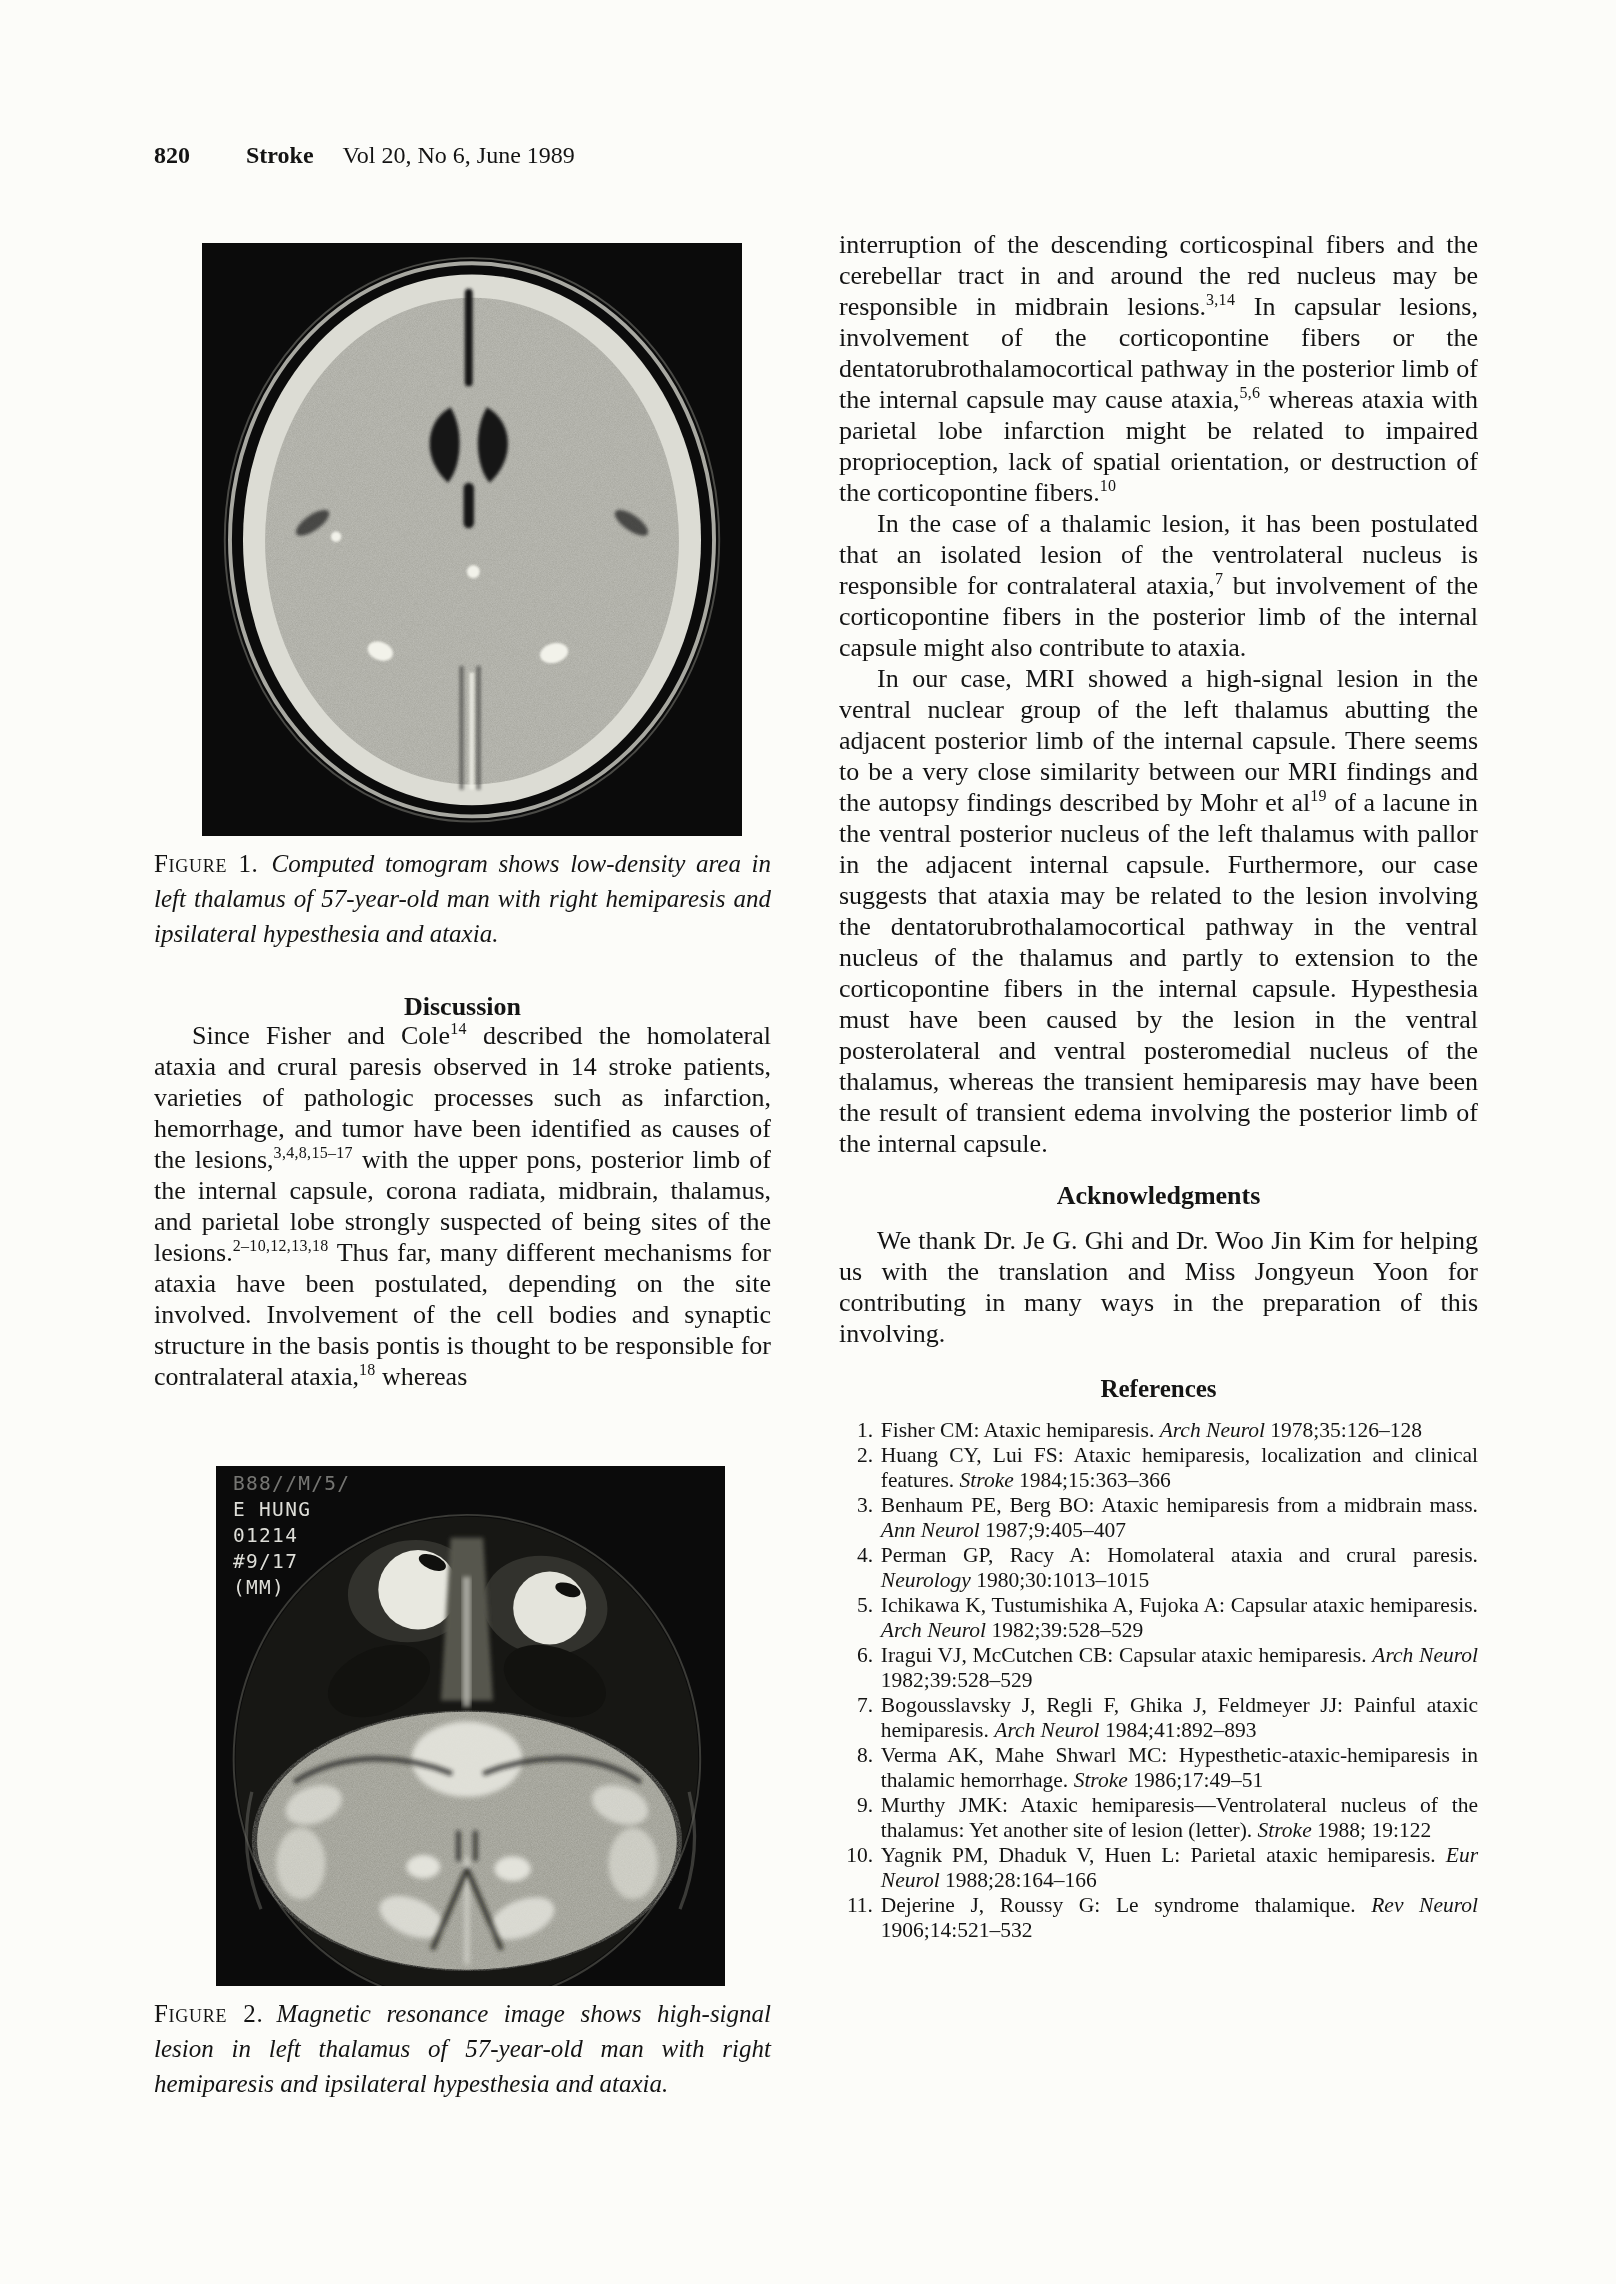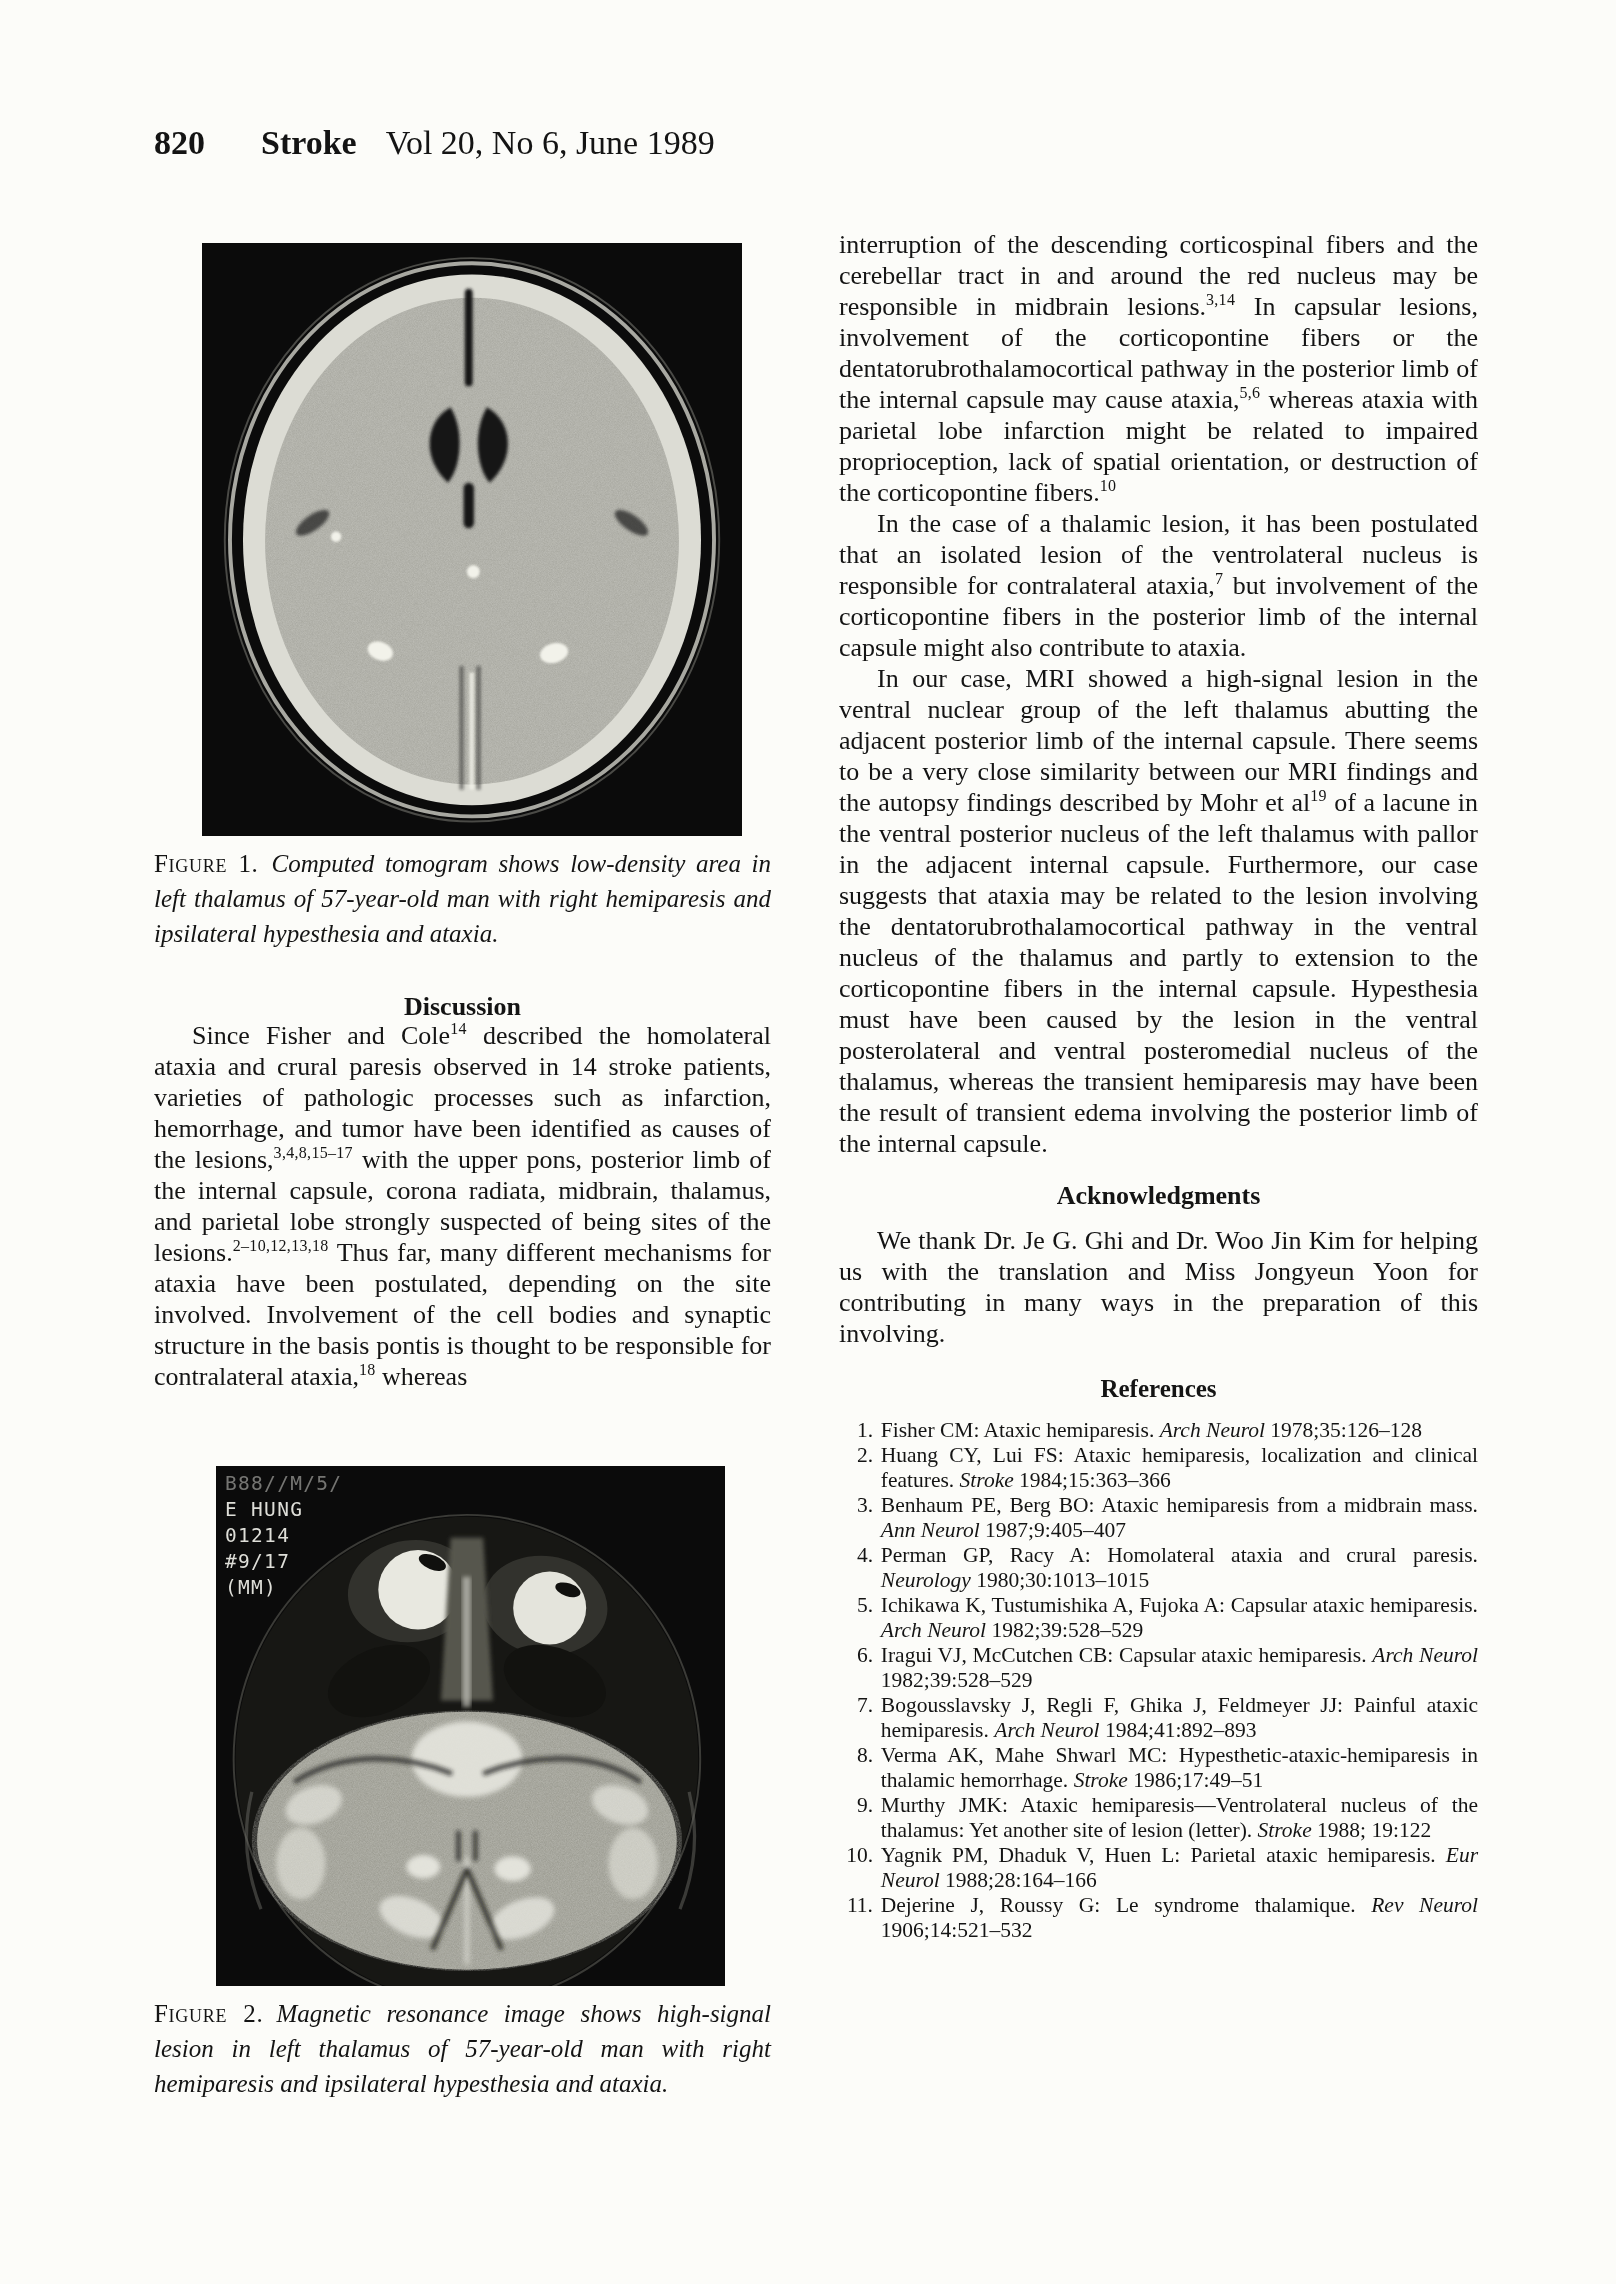--- a/index.html
+++ b/index.html
@@ -1,21 +1,21 @@
 <!DOCTYPE html>
 <html style="font-size:10.4px"><head>
 <meta charset="utf-8">
 <style>
   html,body{margin:0;padding:0;background:#d9d9d6;}
   .page{
     position:relative;width:1617px;height:2284px;background:#fcfcf9;
     font-family:"Liberation Serif",serif;color:#141414;overflow:hidden;
   }
   
-  .header{position:absolute;left:154px;top:124px;display:flex;align-items:baseline;font-size:34px;}
+  .header{position:absolute;left:154px;top:142px;display:flex;align-items:baseline;font-size:24px;}
   .header .pnum{font-weight:bold;}
   .header .jname{font-weight:bold;margin-left:56px;}
   .header .issue{margin-left:29px;}
 
   
   .body-text{font-size:26px;line-height:31px;text-align:justify;}
   .body-text p{margin:0;}
   .para-indent{text-indent:38px;}
   sup{font-size:16px;line-height:0;vertical-align:super;letter-spacing:0.3px;}
 
@@ -27,21 +27,21 @@
   .refs{font-size:21.5px;line-height:25px;}
   .ref-row{display:flex;}
   .ref-num{flex:0 0 34px;text-align:right;padding-right:7.8px;}
   .ref-text{flex:1;text-align:justify;}
 
   
   .fig{position:absolute;background:#0b0b0b;}
   .fig svg{display:block;width:100%;height:100%;}
   .fig1{left:202px;top:243px;width:540px;height:593px;}
   .fig2{left:216px;top:1466px;width:509px;height:520px;}
-  .mri-overlay{position:absolute;left:9px;top:5.2px;font-family:"DejaVu Sans Mono",monospace;
+  .mri-overlay{position:absolute;left:17px;top:5.2px;font-family:"DejaVu Sans Mono",monospace;
     font-size:19.5px;line-height:26px;color:#dedeD8;letter-spacing:1.3px;}
   .mri-overlay div{white-space:pre;}
   .mri-overlay .dim{opacity:.5;}
 
   .caption{position:absolute;left:154px;width:617px;font-size:25px;line-height:35px;
     font-style:italic;text-align:justify;}
   .cap1{top:846px;}
   .cap2{top:1996px;}
   .fig-label{font-style:normal;font-variant:small-caps;letter-spacing:0.7px;margin-right:13px;}
 

